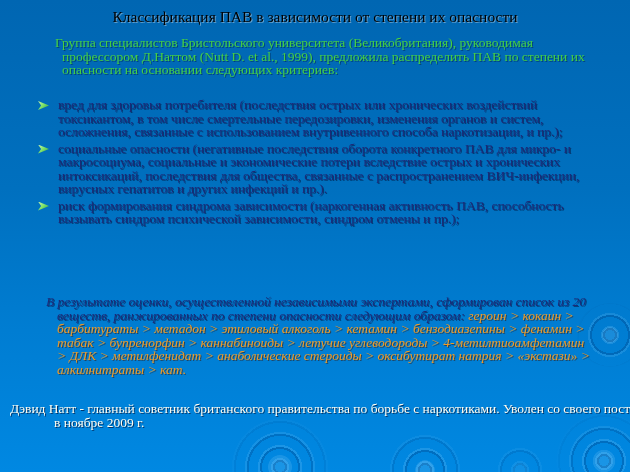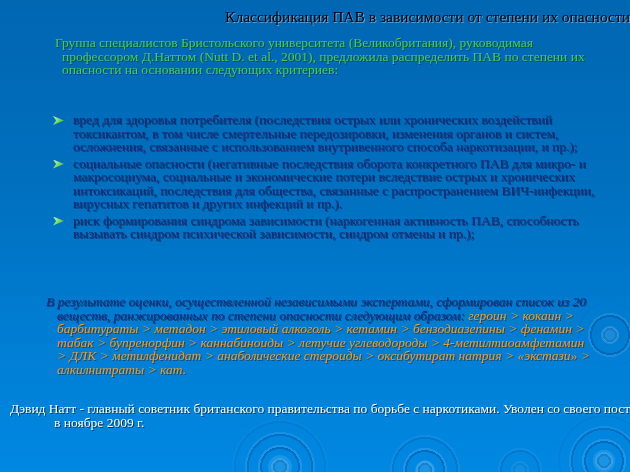--- a/index.html
+++ b/index.html
@@ -3,30 +3,30 @@
 <meta charset="utf-8">
 <style>
   html,body{margin:0;padding:0;}
   body{width:630px;height:472px;overflow:hidden;font-family:"Liberation Serif","DejaVu Serif",serif;}
   .slide{
     position:relative;width:630px;height:472px;overflow:hidden;
     background:linear-gradient(180deg,#0066b2 0%,#0070bf 40%,#007dd2 70%,#0088e2 100%);
   }
   .title{
     position:absolute;top:8px;left:0;width:630px;margin:0;
-    font-size:15.5px;font-weight:400;text-align:right;color:#000;
+    font-size:15.5px;font-weight:400;text-align:center;color:#000;
     text-shadow:1px 1px 0 rgba(200,220,235,0.5);
   }
   .intro{
     position:absolute;top:36px;left:62px;width:528px;margin:0;
     font-size:13.5px;line-height:13.6px;text-indent:-7px;
     color:#44cf44;text-shadow:1px 1px 0 rgba(0,45,90,0.65);
   }
   .bullets{
-    position:absolute;top:98px;left:39px;width:552px;margin:15px;padding:0;list-style:none;
+    position:absolute;top:98px;left:39px;width:552px;margin:0;padding:0;list-style:none;
   }
   .bullets li{
     position:relative;padding-left:19px;margin:0 0 3px 0;
     font-size:13.5px;line-height:13.5px;
     color:#1b2a78;text-shadow:1px 1px 0 rgba(0,12,45,0.5);
   }
   .arrow{
     position:absolute;left:-1px;top:3px;width:11px;height:9px;display:inline-block;
     background:linear-gradient(135deg,#c9f7b1 0%,#7ee26a 45%,#2f9e3a 100%);
     clip-path:polygon(0 0,100% 50%,0 100%,28% 50%);
@@ -61,21 +61,21 @@
   .ripple.r4{left:556px;top:413px;width:96px;height:96px;}
   .ripple.r5{left:490px;top:440px;width:60px;height:60px;opacity:.6;}
 </style>
 </head>
 <body>
 
 <div class="slide">
 
   <h1 class="title">Классификация ПАВ в зависимости от степени их опасности</h1>
 
-  <p class="intro">Группа специалистов Бристольского университета (Великобритания), руководимая профессором Д.Наттом (Nutt D. et al., 2001), предложила распределить ПАВ по степени их опасности на основании следующих критериев:</p>
+  <p class="intro">Группа специалистов Бристольского университета (Великобритания), руководимая профессором Д.Наттом (Nutt D. et al., 1999), предложила распределить ПАВ по степени их опасности на основании следующих критериев:</p>
 
   <ul class="bullets">
     <li>
       <span class="arrow"></span>
       <span>вред для здоровья потребителя (последствия острых или хронических воздействий токсикантом, в том числе смертельные передозировки, изменения органов и систем, осложнения, связанные с использованием внутривенного способа наркотизации, и пр.);</span>
     </li>
     <li>
       <span class="arrow"></span>
       <span>социальные опасности (негативные последствия оборота конкретного ПАВ для микро- и макросоциума, социальные и экономические потери вследствие острых и хронических интоксикаций, последствия для общества, связанные с распространением ВИЧ-инфекции, вирусных гепатитов и других инфекций и пр.).</span>
     </li>

